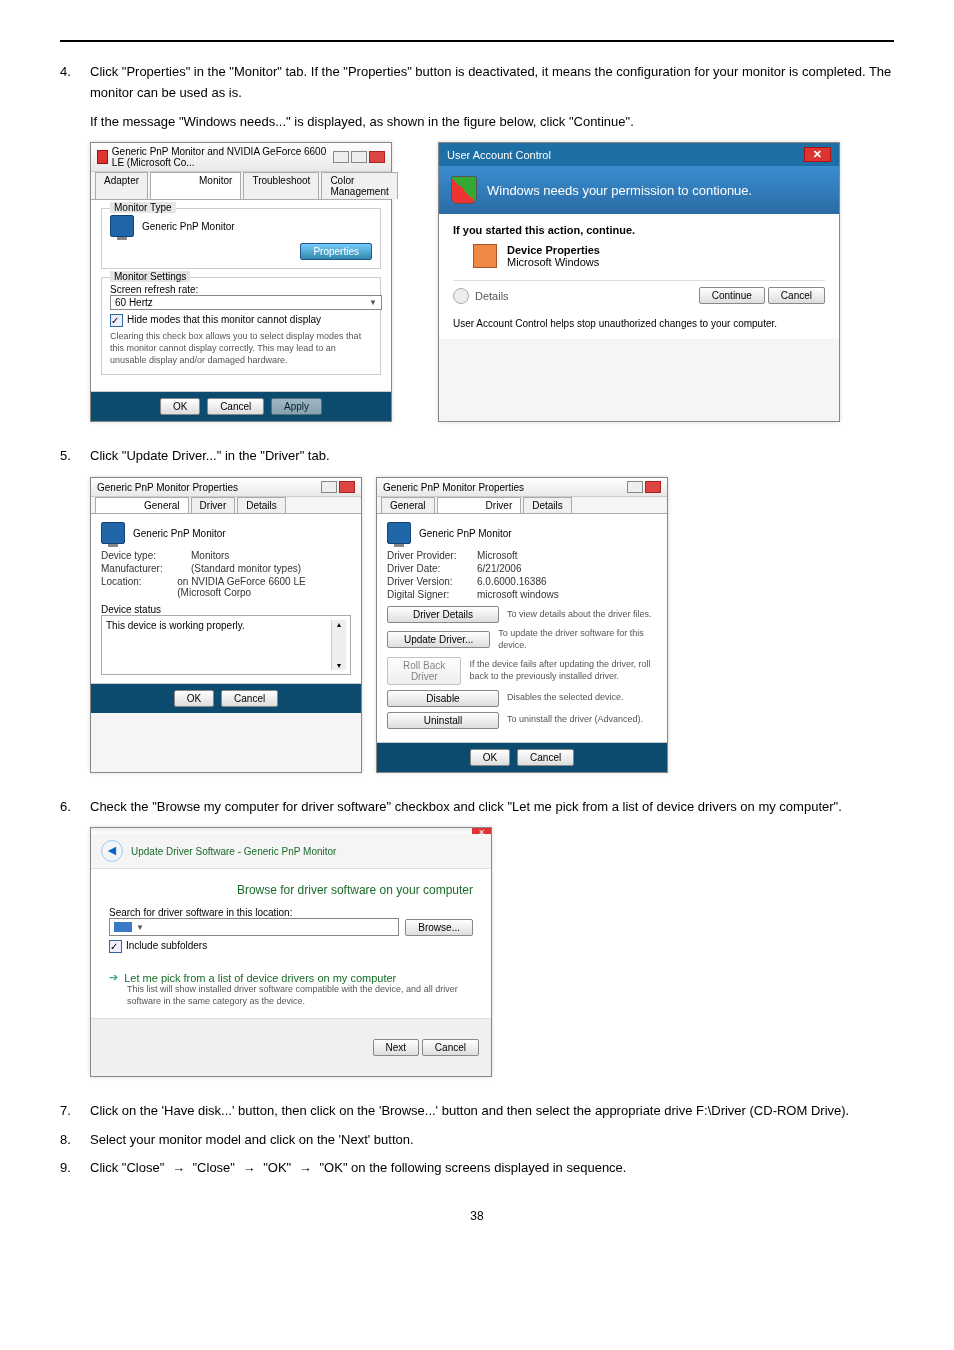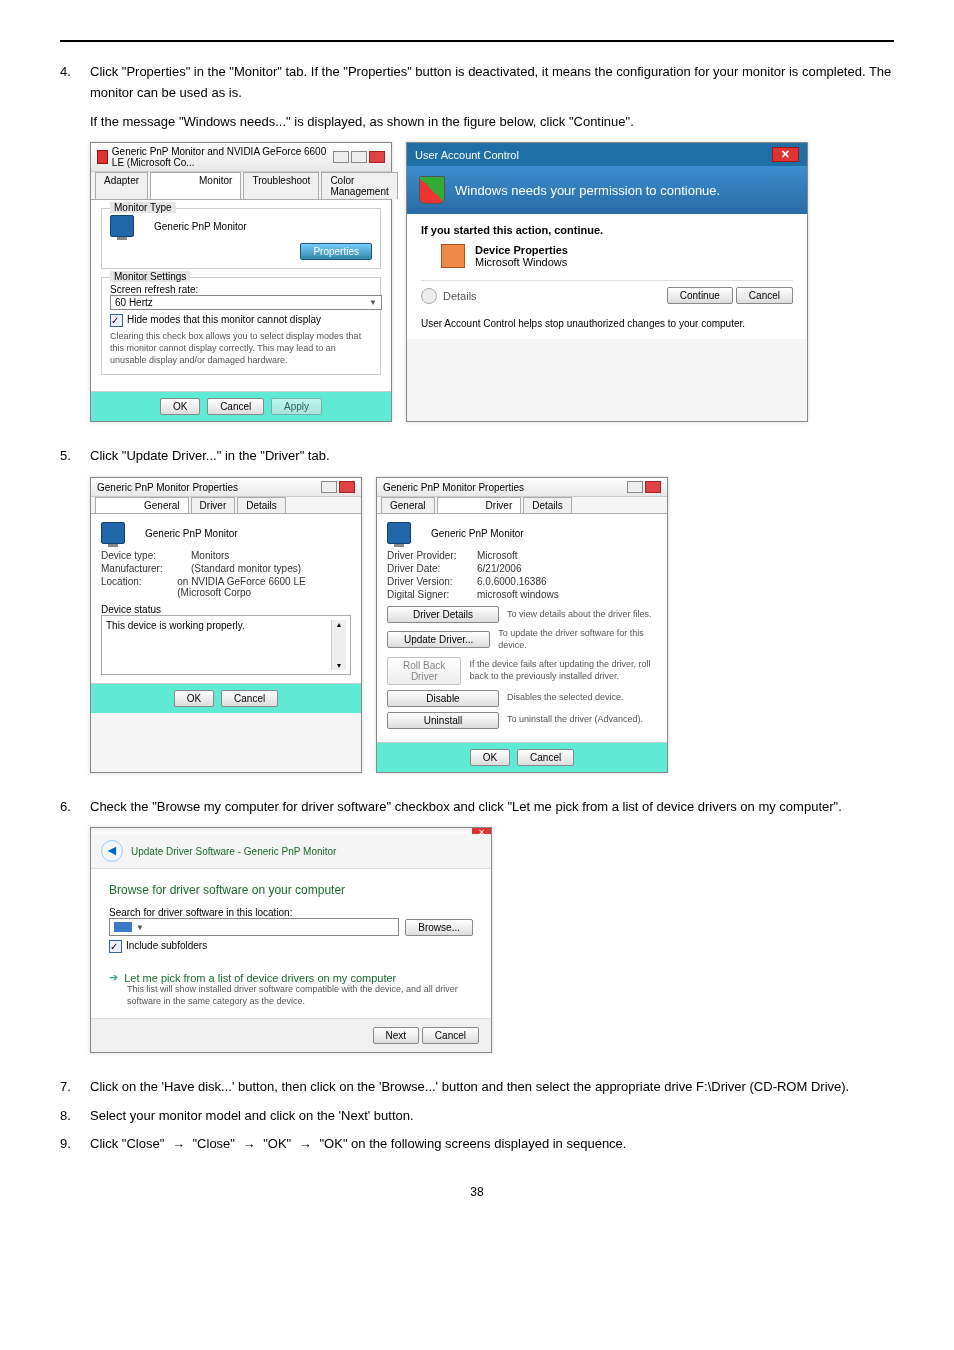--- a/index.html
+++ b/index.html
@@ -57,21 +57,21 @@
   .tab.active { background:#fff;padding-left:48px; }
   .pane { background:#fff; padding:8px 10px; }
   .group {
     border:1px solid #ccc; padding:6px 8px 8px; margin-bottom:8px;
     position:relative;
   }
   .group-title {
     position:absolute; top:-7px; left:8px; background:#e5e5e5;
     padding:0 4px; font-size:10px;
   }
-  .mon-row { display:flex; align-items:center; gap:20px; }
+  .mon-row { display:flex; align-items:center; gap:8px; }
   .mon-icon {
     width:22px; height:20px; background:#26a; border:1px solid #147;
     position:relative; border-radius:2px;
   }
   .mon-icon::after{
     content:""; position:absolute; bottom:-4px; left:6px;
     width:10px; height:3px; background:#888;
   }
   .btn {
     border:1px solid #888; background:linear-gradient(#fff,#ddd);
@@ -81,24 +81,25 @@
   .btn.blue { background:linear-gradient(#7cf,#38a); color:#fff; border-color:#258; }
   .select {
     border:1px solid #888; background:#fff; padding:1px 4px;
     display:flex; justify-content:space-between; align-items:center;
     width:100%; font-size:10px;
   }
   .chev { color:#555; font-size:8px; }
   .checkbox { display:flex; gap:4px; align-items:flex-start; margin:4px 0; }
   .cb { width:11px; height:11px; border:1px solid #369; background:#eef; }
   .small { font-size:9px; color:#555; line-height:1.3; }
-  .footer-btns { text-align:center; padding:6px; border-top:1px solid #ccc; background:#5eead4; }
+  .footer-btns { text-align:center; padding:6px; border-top:1px solid #ccc; background:#0c4a6e; }
   .footer-btns .btn { margin:0 2px; }
   .uac {
     width:400px;
+    margin-left:32px;
   }
   .uac-title {
     background:linear-gradient(#2b6,#083 0,#0a5 0,#1a6 0,#196e3e);
     background:#1d6fa5;
     color:#fff; padding:4px 8px; display:flex; justify-content:space-between;
     align-items:center; font-size:11px;
   }
   .uac-title .x { background:#d33; color:#fff; padding:0 8px; font-weight:bold; border:1px solid #a11; }
   .uac-blue {
     background:linear-gradient(#3a8dcf,#2a6ba5);
@@ -129,28 +130,28 @@
   .scroller { width:14px; background:#eee; border-left:1px solid #ccc;
     display:flex; flex-direction:column; justify-content:space-between; font-size:8px; text-align:center;}
   .driver-btns .row { display:flex; gap:8px; margin:5px 0; align-items:center; }
   .driver-btns .btn { width:86px; text-align:center; }
   .wizard { width:400px; }
   .wiz-strip { height:6px; background:linear-gradient(#eee,#fff); display:flex; justify-content:flex-end;}
   .red { background:#d33; color:#fff; font-size:8px; padding:0 6px; }
   .wiz-head { display:flex; align-items:center; gap:8px; padding:6px 10px; border-bottom:1px solid #ddd; }
   .back { color:#06c; font-size:14px; border:1px solid #9cf; border-radius:50%; width:20px; height:20px; text-align:center; line-height:18px; }
   .wiz-body { padding:10px 18px; background:#fff; }
-  .wiz-body h4 { color:#1a6b2a; font-size:12px; font-weight:normal; margin:4px 0 10px; }
+  .wiz-body h4 { color:#1a6b2a; font-size:12px; font-weight:normal; margin:4px 0 10px;text-align:right; }
   .path-row { display:flex; gap:6px; align-items:center; }
   .path-input { border:1px solid #888; height:16px; flex:1; display:flex; align-items:center; padding:0 4px; gap:4px;}
   .blue-seg { background:#3b7ac9; color:#fff; padding:0 4px; font-size:9px; }
   .option { margin-top:18px; }
   .option .link { color:#1a6b2a; font-size:11px; display:flex; gap:6px; align-items:center;}
   .arrow { color:#3a8; }
-  .wiz-foot { padding:8px 12px; text-align:right; border-top:1px solid #ddd; background:#f0f0f0;}
+  .wiz-foot { padding:20px 12px; text-align:right; border-top:1px solid #ddd; background:#f0f0f0;}
   .page-num { text-align:center; margin-top:30px; font-size:12px; }
   .seq-arrow { margin:0 4px; }
 </style>
 </head>
 <body>
 
 <div class="top-rule"></div>
 
 <div class="step">
   <div class="step-num">4.</div>

